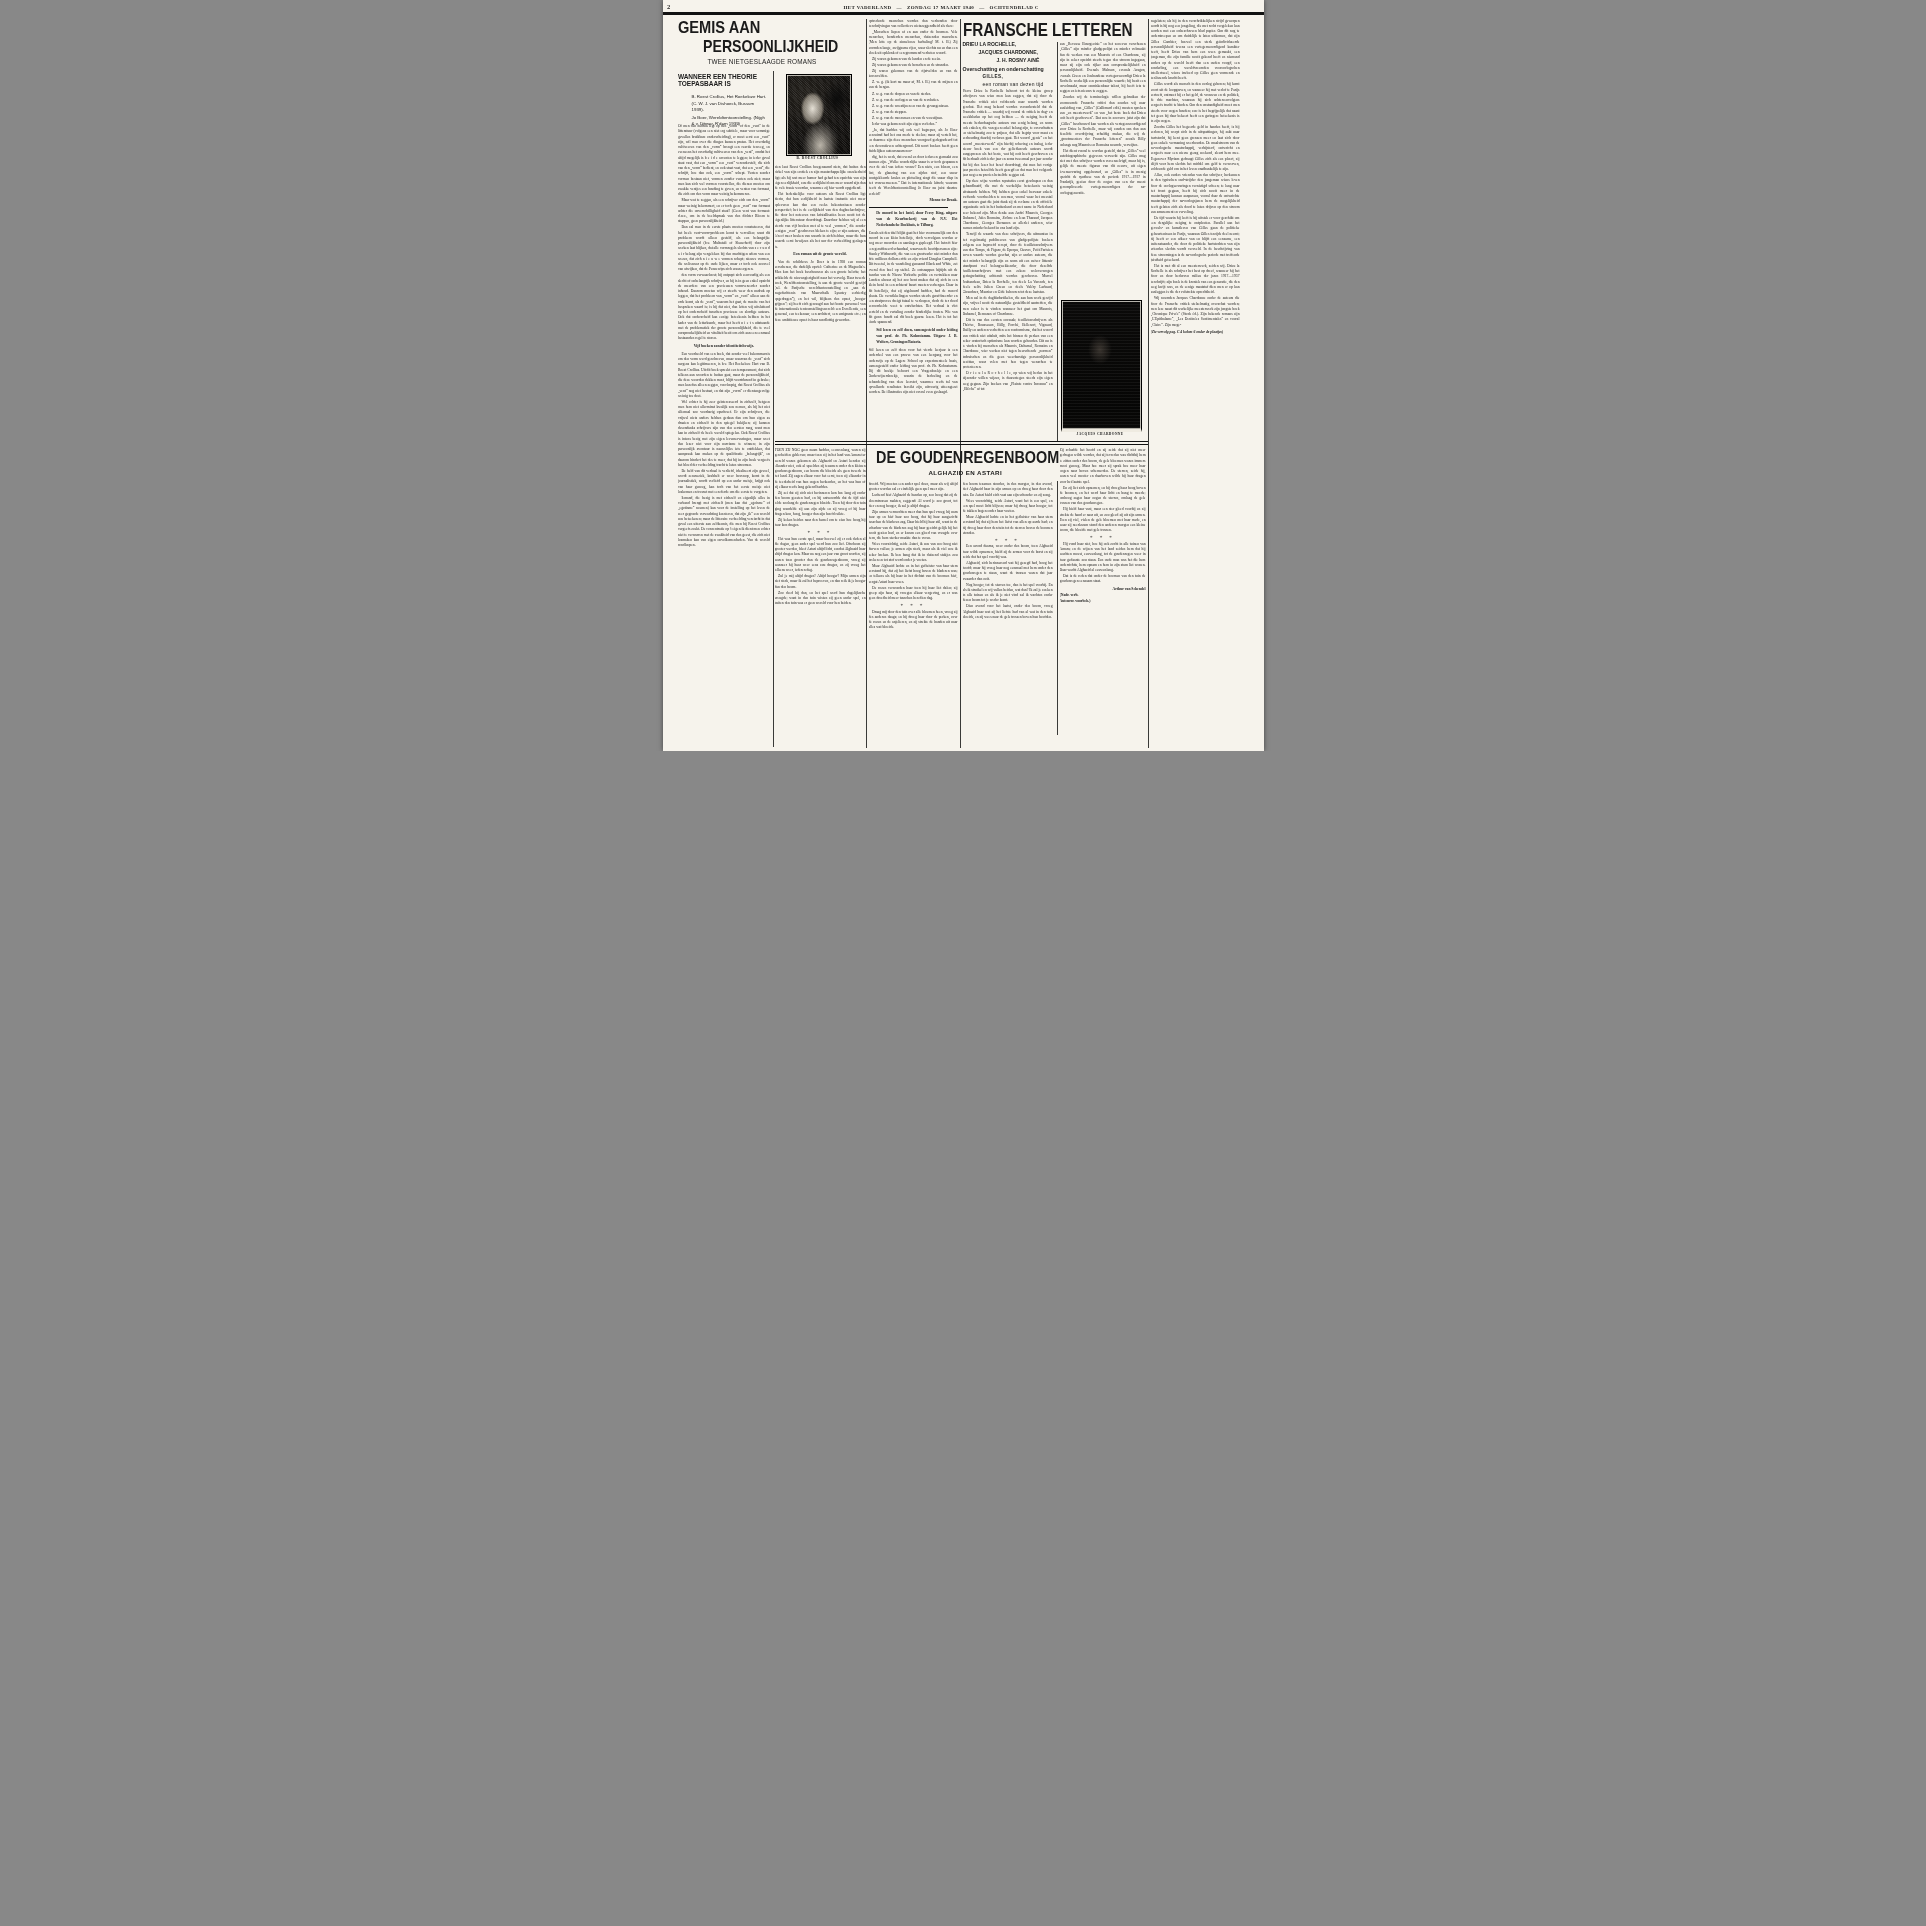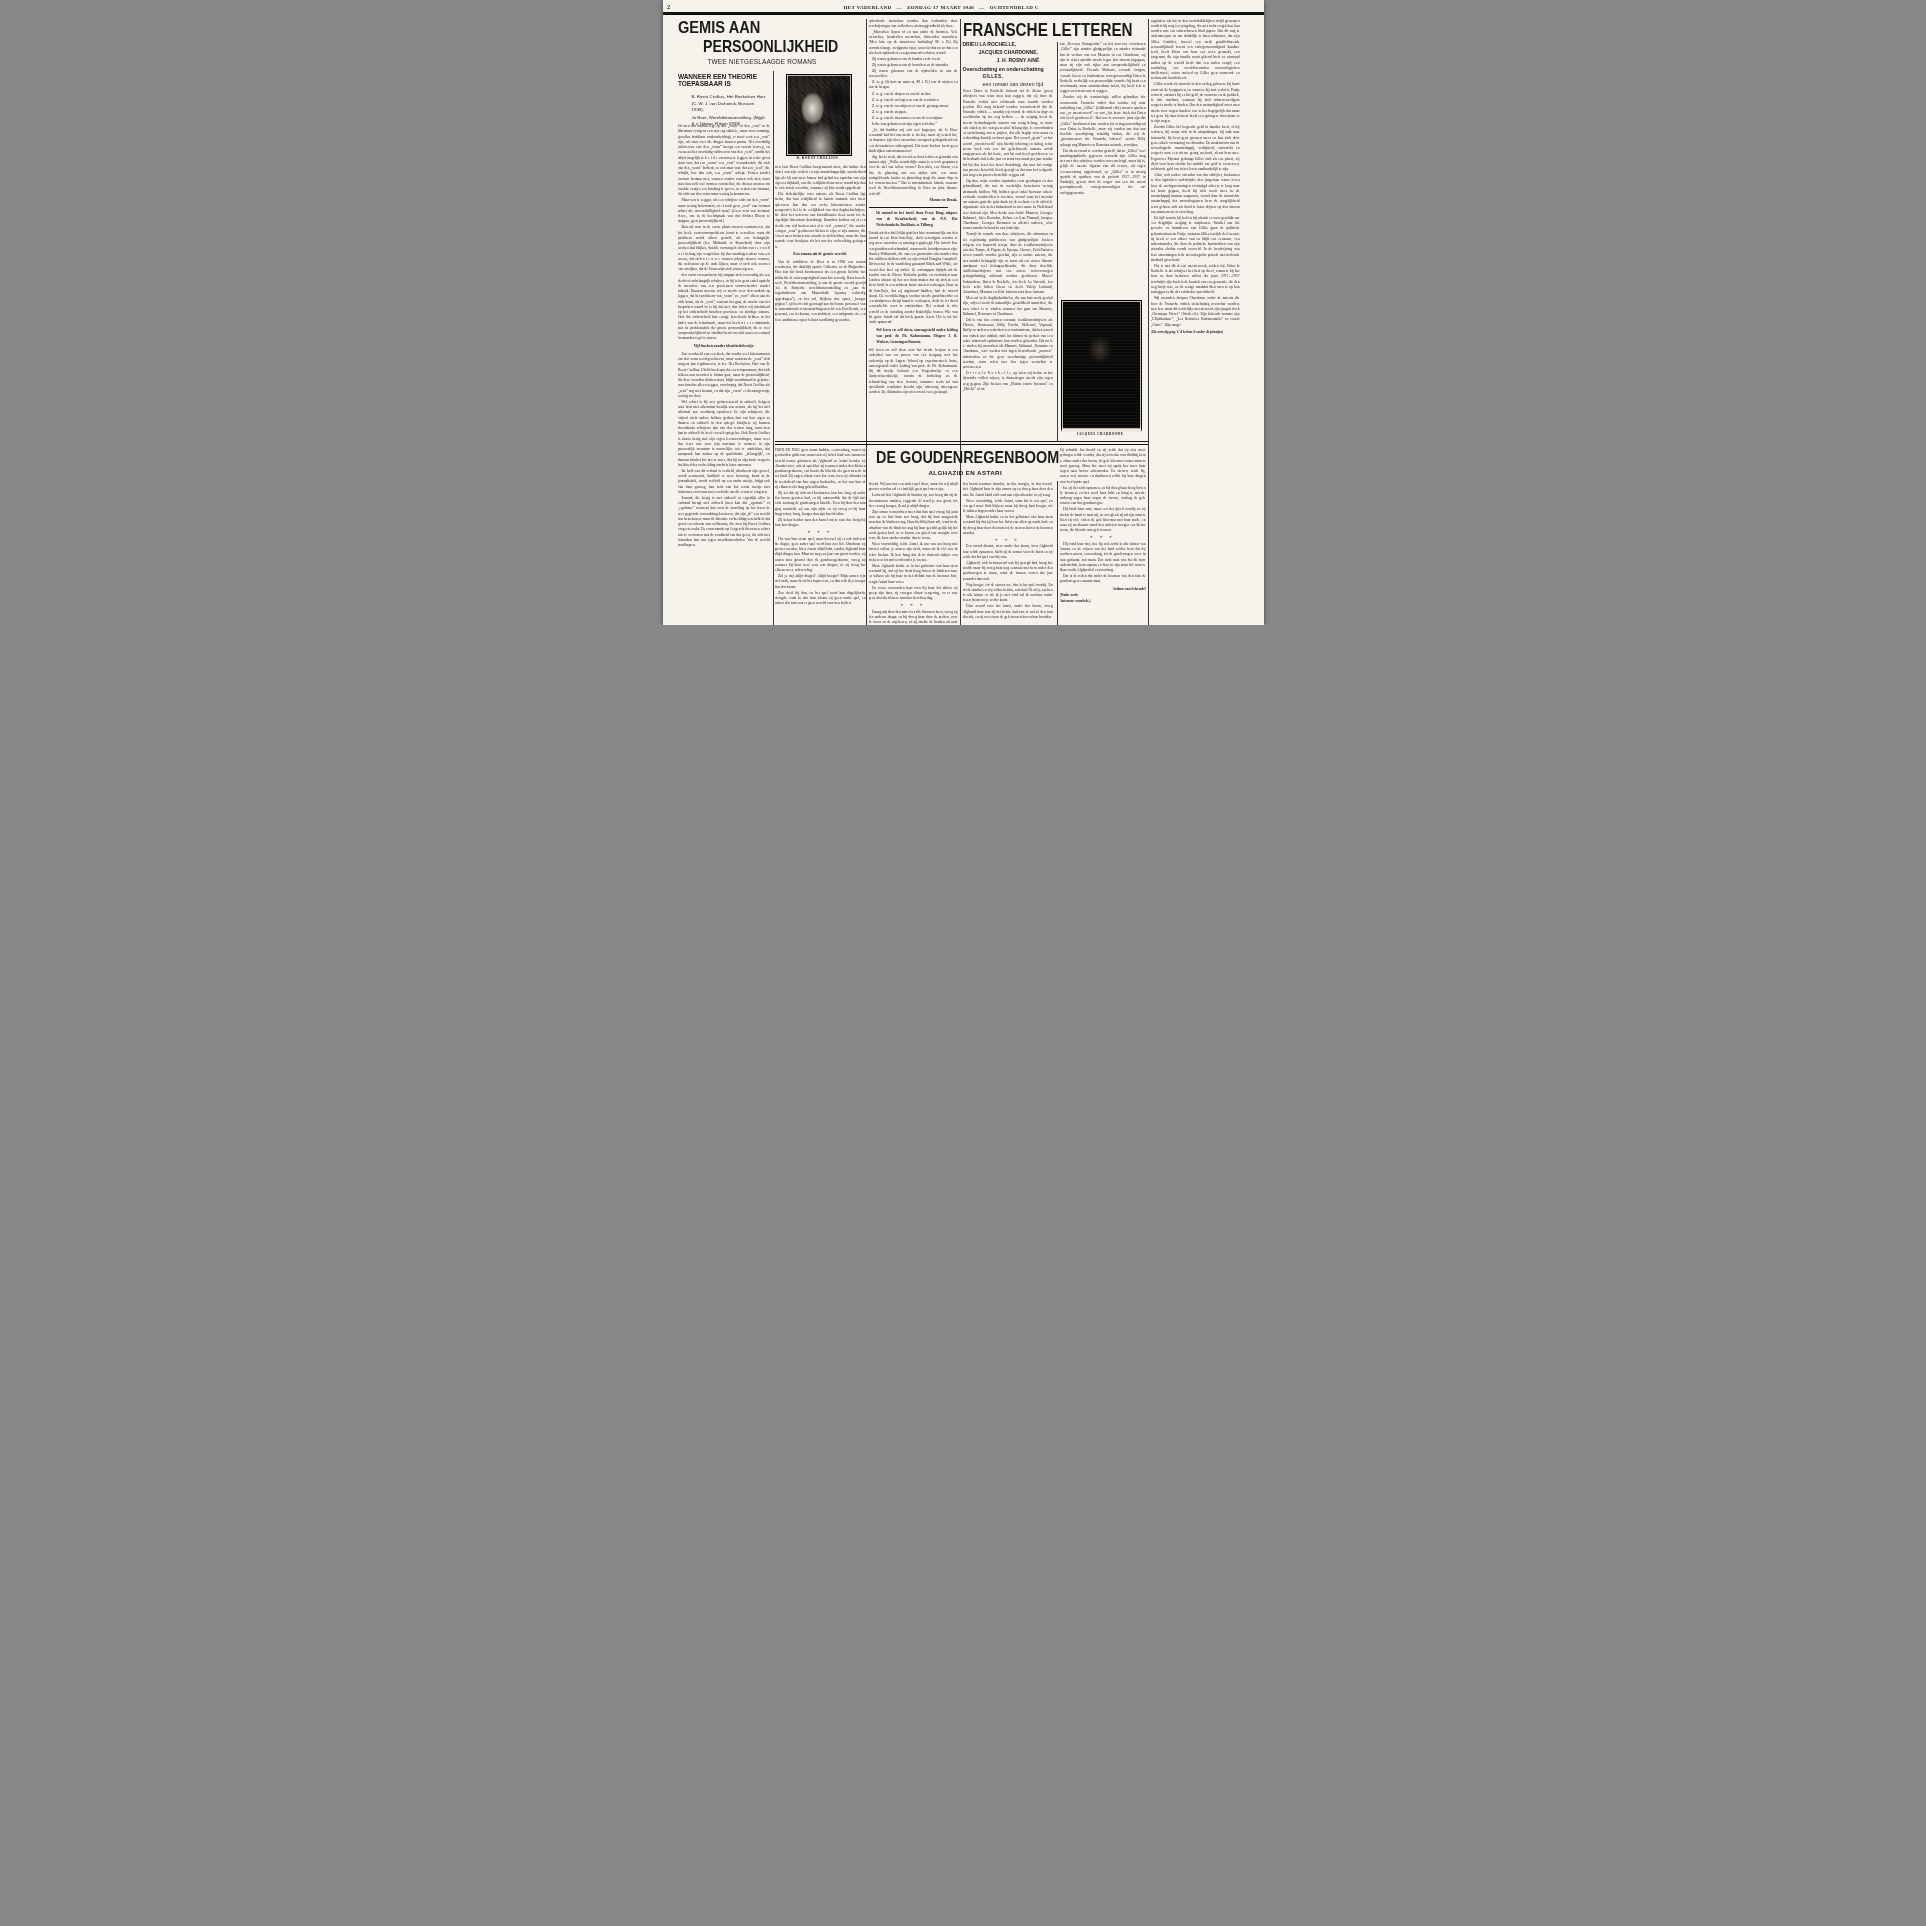--- a/index.html
+++ b/index.html
@@ -1,17 +1,17 @@
 <!DOCTYPE html>
 <html style="font-size:6.2px"><head>
 <meta charset="utf-8">
 <style>
   html,body{margin:0;padding:0;background:#8a8population:none;}
   body{background:#888;font-family:"Liberation Serif",serif;}
-  .page{position:relative;width:601px;height:625px;margin:0 auto;background:#f6f3ec;color:#1b1b1b;overflow:hidden;box-shadow:0 0 4.6px rgba(0,0,0,.5);}
+  .page{position:relative;width:601px;height:751px;margin:0 auto;background:#f6f3ec;color:#1b1b1b;overflow:hidden;box-shadow:0 0 4.6px rgba(0,0,0,.5);}
   .abs{position:absolute;}
   .vrule{position:absolute;width:0.4px;background:#3a3a38;}
   .hrule{position:absolute;background:#121212;}
   .masthead{font-family:"Liberation Serif",serif;font-weight:700;font-size:5px;letter-spacing:0.4px;white-space:nowrap;}
   .pageno{font-family:"Liberation Serif",serif;font-weight:700;font-size:6.5px;}
   .display{font-family:"Liberation Sans",sans-serif;font-weight:700;line-height:1;white-space:nowrap;transform-origin:left top;}
   .kicker{font-family:"Liberation Sans",sans-serif;font-weight:700;line-height:1.15;}
   .bodycol{font-size:3.7px;line-height:1.42;text-align:justify;overflow:hidden;}
   .bodycol p{margin:0 0 0.8px;text-indent:3.5px;}
   .bodycol p.lead{text-indent:0;}

